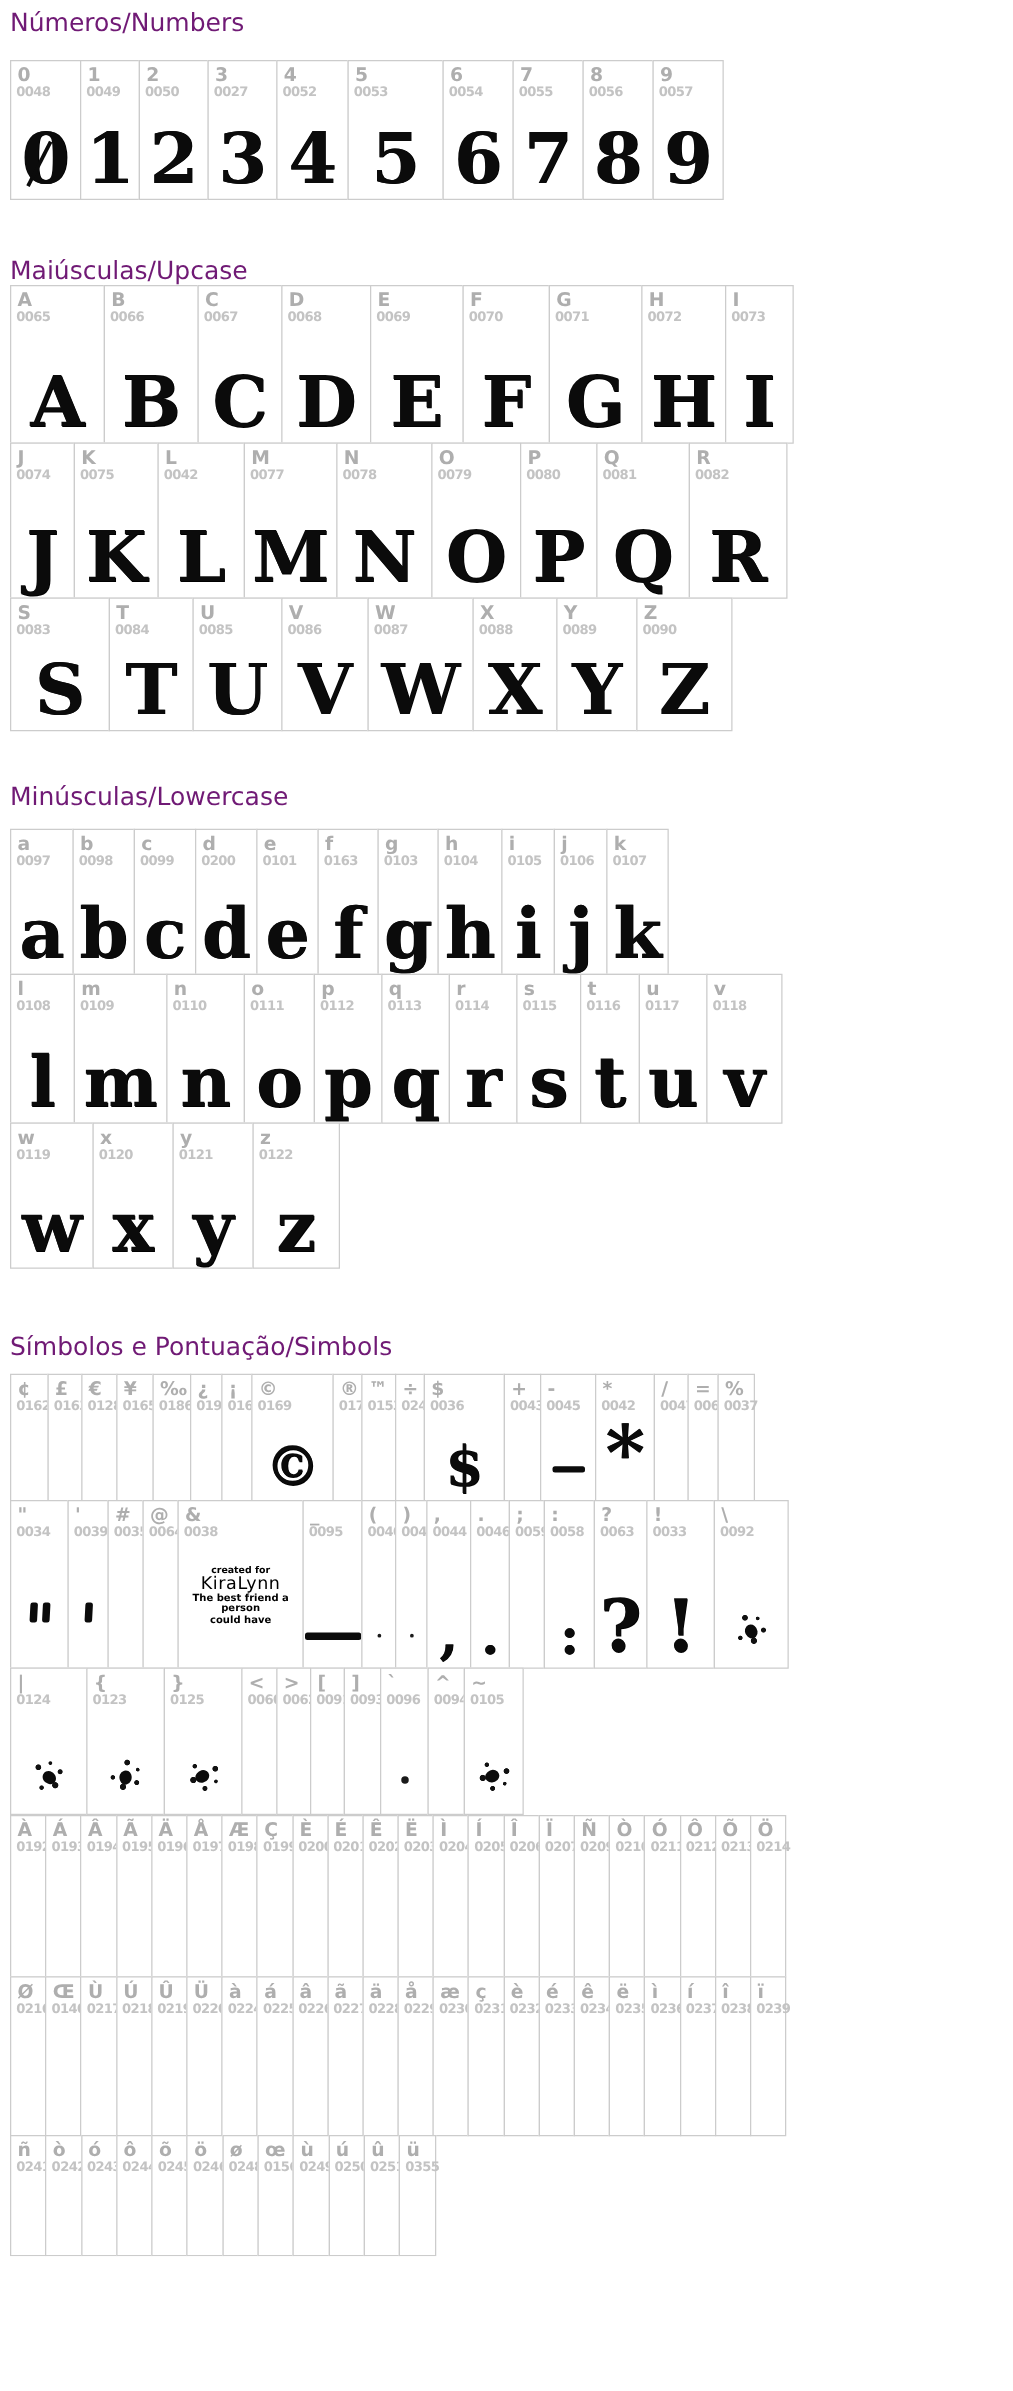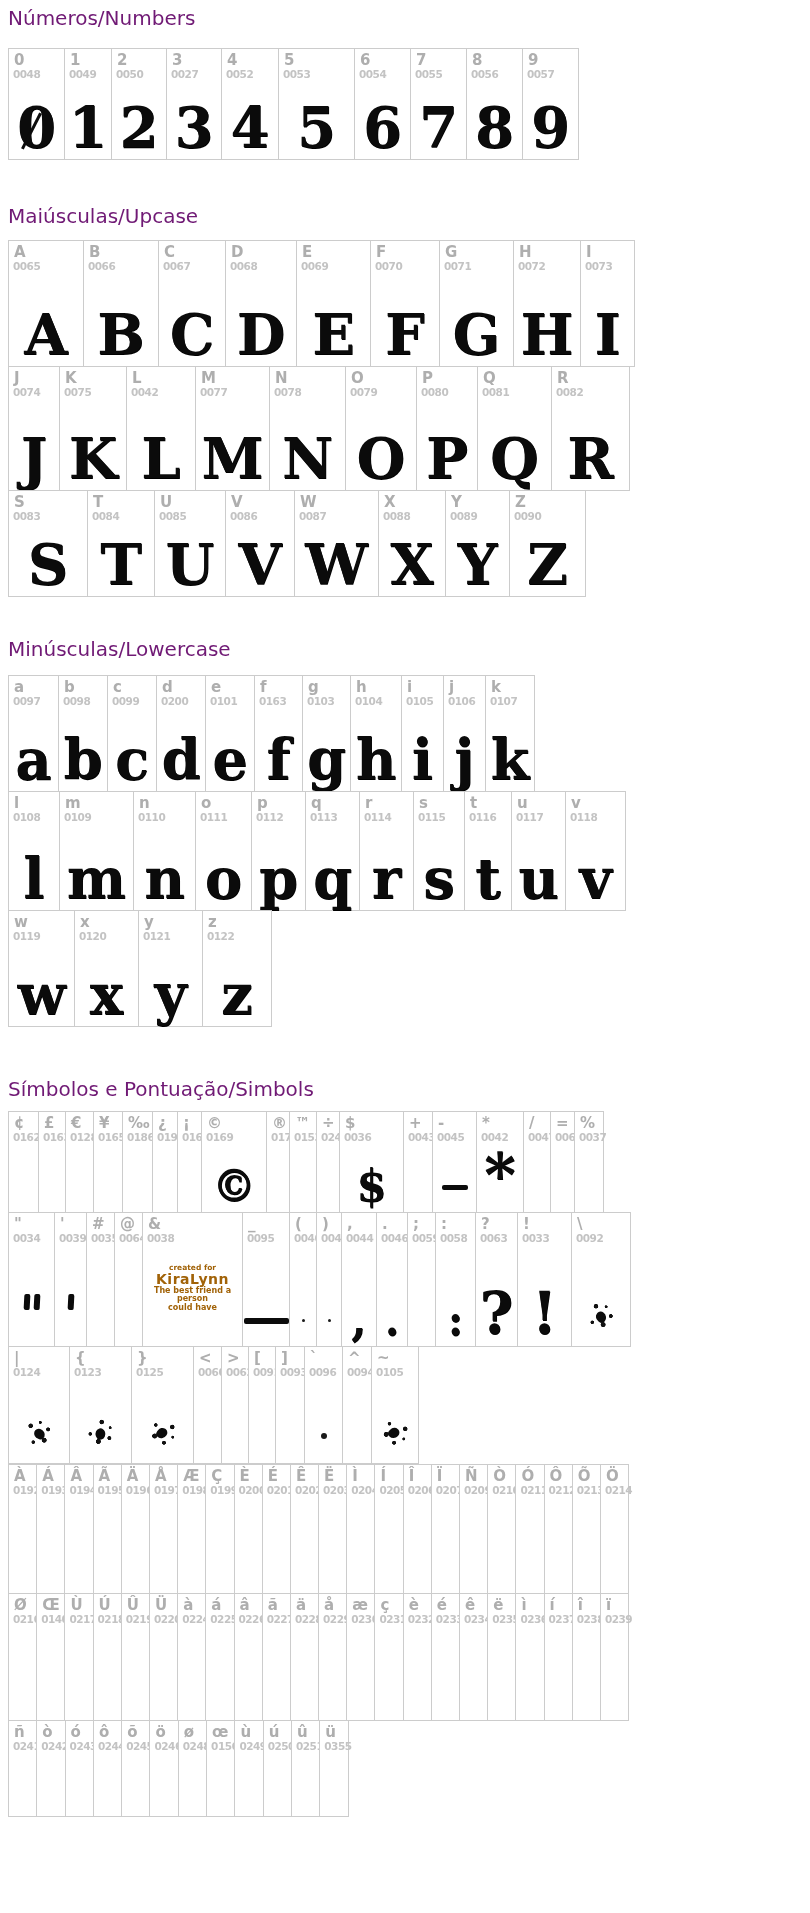--- a/index.html
+++ b/index.html
@@ -1,20 +1,20 @@
 <!DOCTYPE html>
 <html><head>
 <meta charset="utf-8">
 <style>
   html,body{margin:0;padding:0;background:#ffffff;}
   body{width:810px;font-family:"DejaVu Sans",sans-serif;padding:2px 0 0 8px;box-sizing:border-box;}
   .section-title{font-family:"DejaVu Sans",sans-serif;font-weight:400;font-size:20px;color:#701a75;margin:0;line-height:24px;}
   .charsec{position:relative;}
   .sec-numbers .section-title{margin-top:4px;margin-bottom:18px;}
-  .sec-uppercase .section-title{margin-top:44px;margin-bottom:12px;}
+  .sec-uppercase .section-title{margin-top:44px;margin-bottom:0;}
   .sec-lowercase .section-title{margin-top:40px;margin-bottom:14px;}
   .sec-symbols .section-title{margin-top:50px;margin-bottom:10px;}
   .sec-accents .section-title{margin-top:48px;margin-bottom:8px;}
   .crow{display:flex;align-items:stretch;}
   .crow + .crow{margin-top:-1px;}
   .ccell{position:relative;border:1px solid #cccccc;background:#ffffff;box-sizing:border-box;flex:0 0 auto;}
   .ccell + .ccell{margin-left:-1px;}
   .clab{position:absolute;top:3px;left:5px;font-size:15px;font-weight:700;color:#aeaeae;line-height:16px;white-space:nowrap;}
   .ccode{position:absolute;top:19px;left:4px;font-size:10.5px;font-weight:700;color:#c3c3c3;letter-spacing:-0.5px;line-height:12px;white-space:nowrap;}
   .cglyph{position:absolute;left:0;right:0;top:34px;bottom:8px;display:flex;justify-content:center;align-items:flex-end;overflow:visible;}
@@ -31,23 +31,23 @@
   .tickmark{width:6px;height:16px;background:#0b0b0b;border-radius:2px;margin:0 2px 28px 2px;transform:rotate(3deg);}
   .dotg{background:#1a1a1a;border-radius:50%;margin-bottom:16px;}
   .splat{position:relative;width:26px;height:24px;margin-bottom:10px;}
   .splat::before{content:"";position:absolute;left:8px;top:8px;width:11px;height:10px;background:#0b0b0b;border-radius:45% 60% 40% 55%;transform:rotate(18deg);}
   .splat::after{content:"";position:absolute;left:0;top:0;width:26px;height:24px;background:
     radial-gradient(circle at 18% 20%, #111 2px, transparent 2.6px),
     radial-gradient(circle at 85% 35%, #111 1.7px, transparent 2.3px),
     radial-gradient(circle at 28% 88%, #111 1.5px, transparent 2.1px),
     radial-gradient(circle at 70% 80%, #111 2.2px, transparent 2.8px),
     radial-gradient(circle at 55% 6%, #111 1.2px, transparent 1.8px);}
-  .ktext{text-align:center;color:#a16207;margin-bottom:26px;line-height:1.05;margin-top:21px;}
+  .ktext{text-align:center;color:#000000;margin-bottom:26px;line-height:1.05;margin-top:21px;}
   .ktext .k1{font-size:7.5px;font-weight:700;}
-  .ktext .k2{font-size:14px;font-weight:700;letter-spacing:0.5px;}
+  .ktext .k2{font-size:14px;font-weight:400;letter-spacing:0.5px;}
   .ktext .k3,.ktext .k4{font-size:8px;font-weight:700;}
 </style>
 </head>
 <body>
 
 <div id="charmap">
     <section class="charsec sec-numbers">
       <h2 class="section-title">Números/Numbers</h2>
       <div class="crow" style="height: 112px;">
         <div class="ccell" style="width: 57px;">

